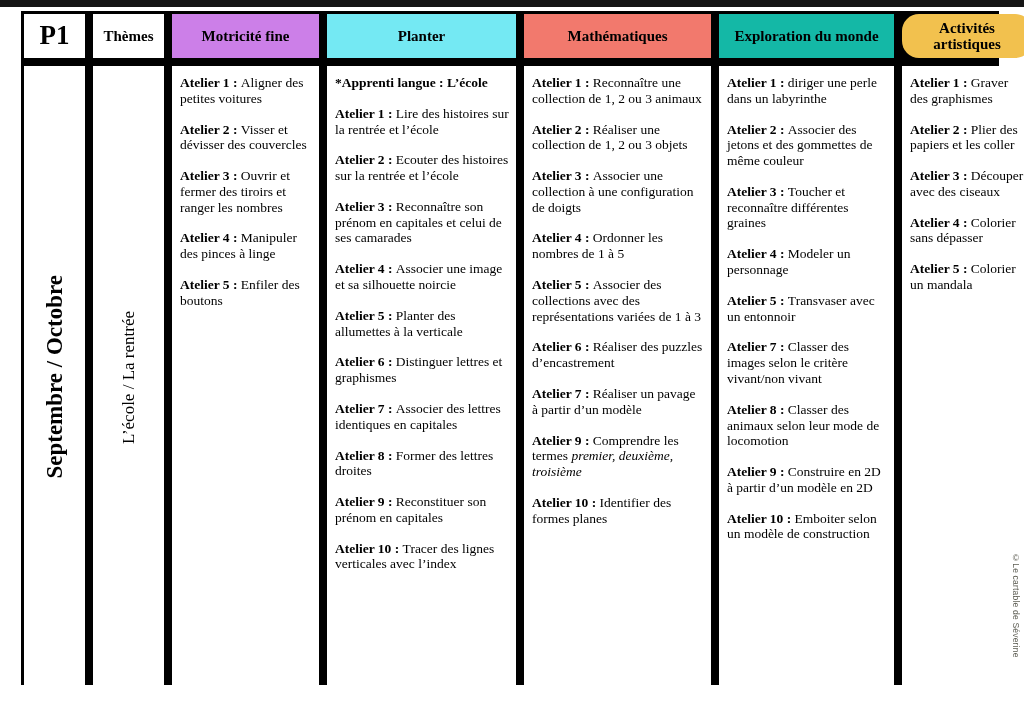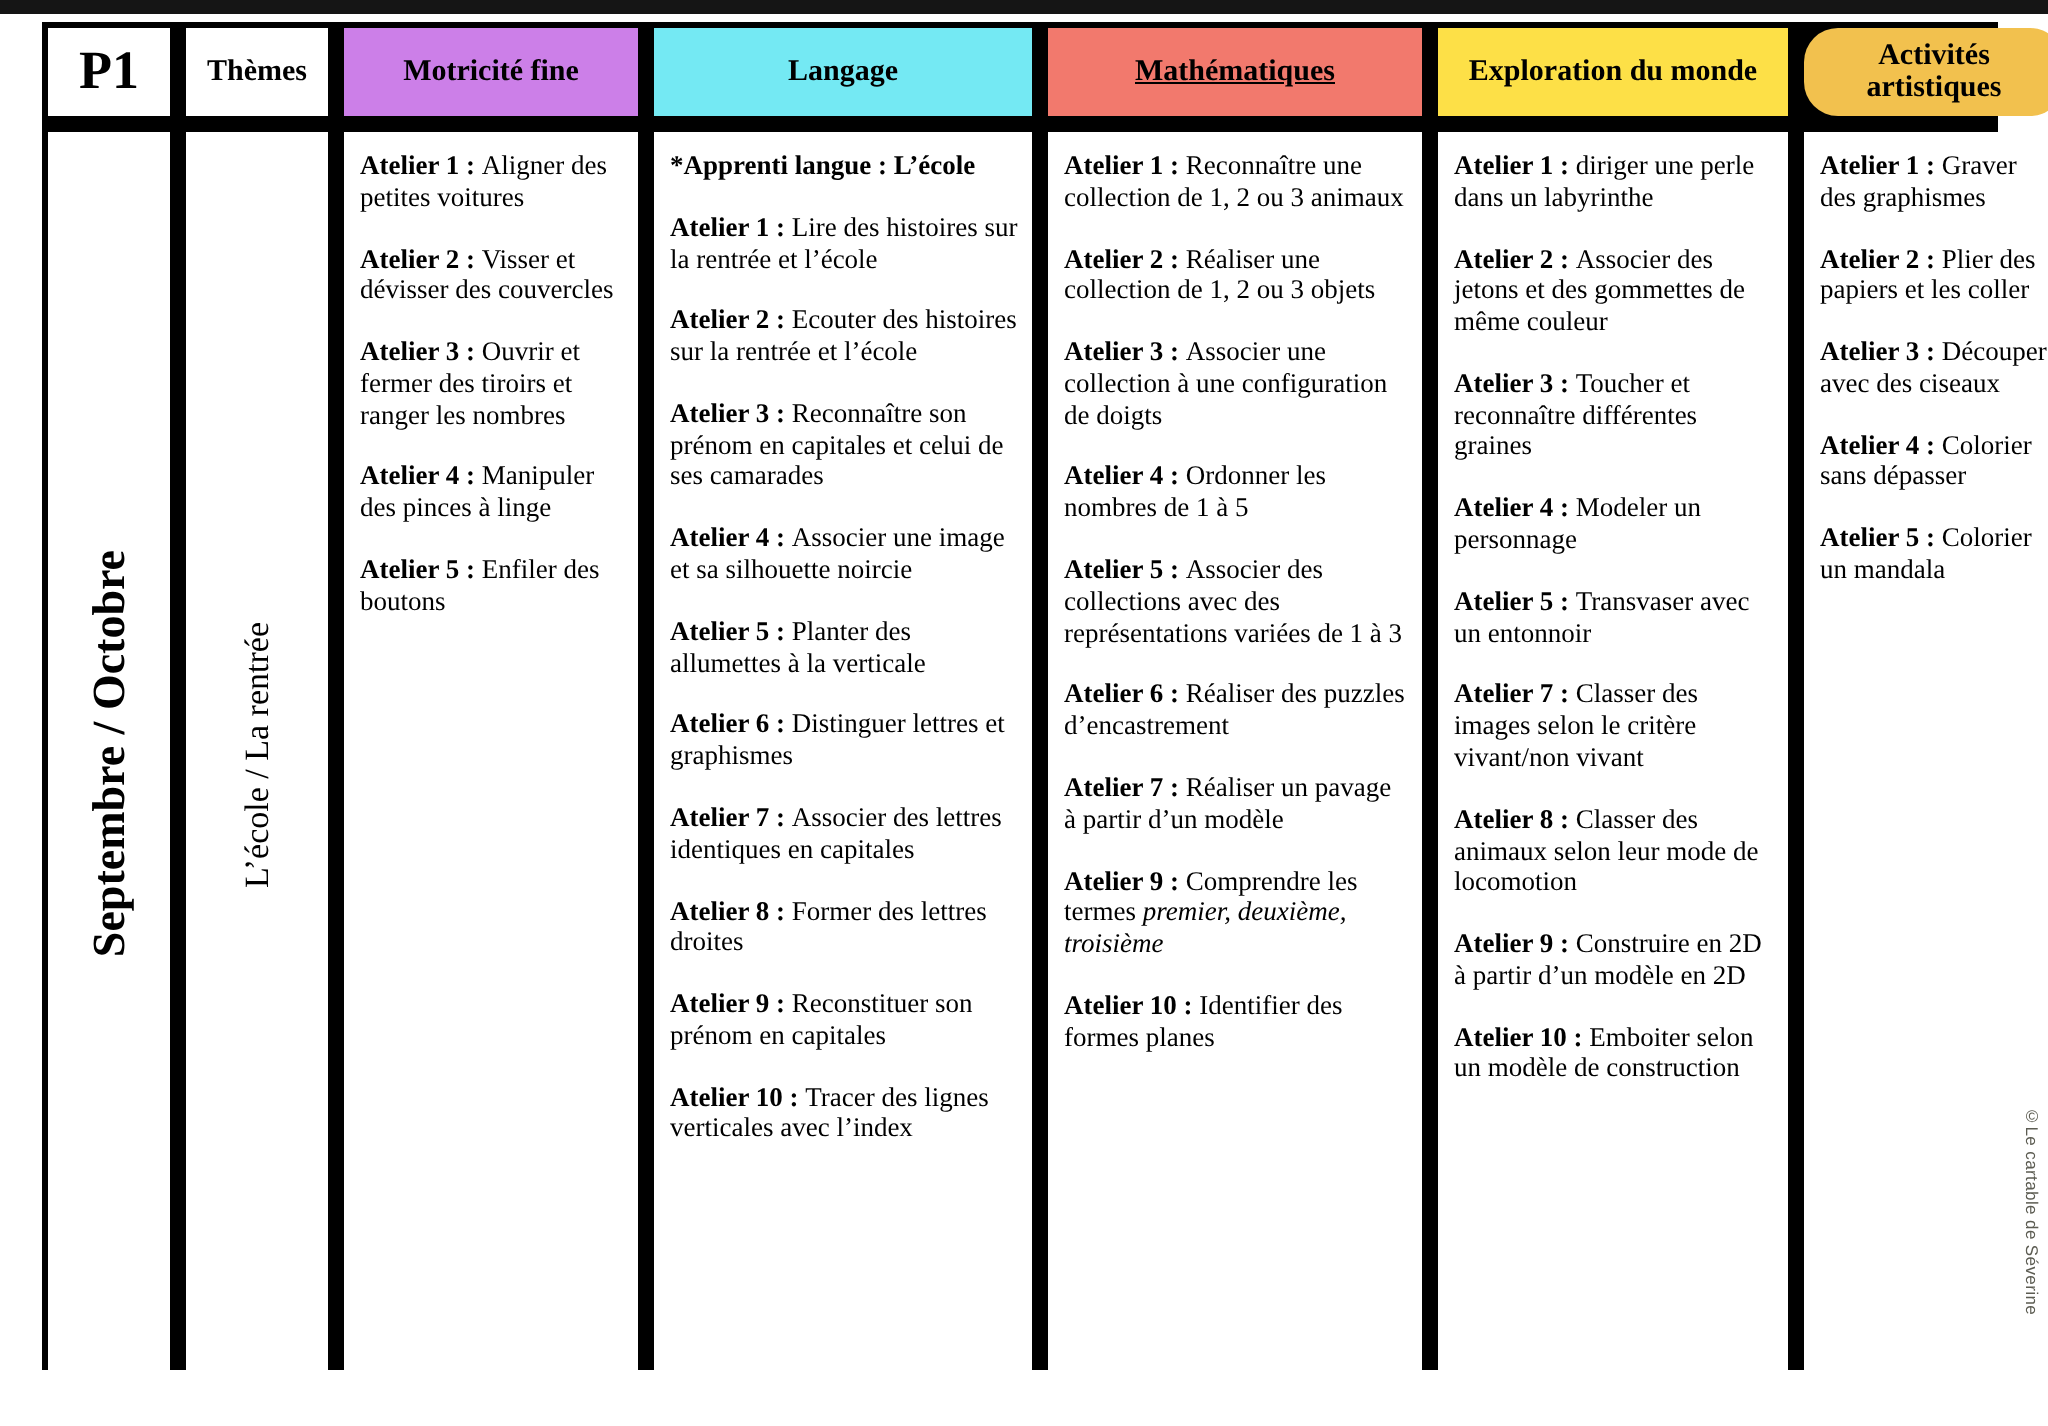--- a/index.html
+++ b/index.html
@@ -62,23 +62,23 @@
 </head>
 <body>
 
 <div class="edge-bar-top"></div>
 
 <div class="planning-table">
 
   <div class="cell hdr hdr-p1">P1</div>
   <div class="cell hdr">Thèmes</div>
   <div class="cell hdr col-header" style="background: rgb(204, 127, 232);">Motricité fine</div>
-  <div class="cell hdr col-header" style="background: rgb(116, 233, 243);">Langage</div>
-  <div class="cell hdr col-header" style="background: rgb(242, 121, 109); text-decoration: underline;">Mathématiques</div>
-  <div class="cell hdr col-header" style="background: #fde047;">Exploration du monde</div>
+  <div class="cell hdr col-header" style="background: rgb(116, 233, 243);">Planter</div>
+  <div class="cell hdr col-header" style="background: rgb(242, 121, 109);">Mathématiques</div>
+  <div class="cell hdr col-header" style="background: #14b8a6;">Exploration du monde</div>
   <div class="cell hdr col-header" style="background: rgb(242, 193, 78); border-radius: 17px;">Activités artistiques</div>
 
   <div class="cell rot-cell">
     <span class="rot-text month-text">Septembre / Octobre</span>
   </div>
   <div class="cell rot-cell">
     <span class="rot-text theme-text">L’école / La rentrée</span>
   </div>
   <div class="cell content-cell">
       <p><b>Atelier 1 : </b>Aligner des petites voitures</p>

